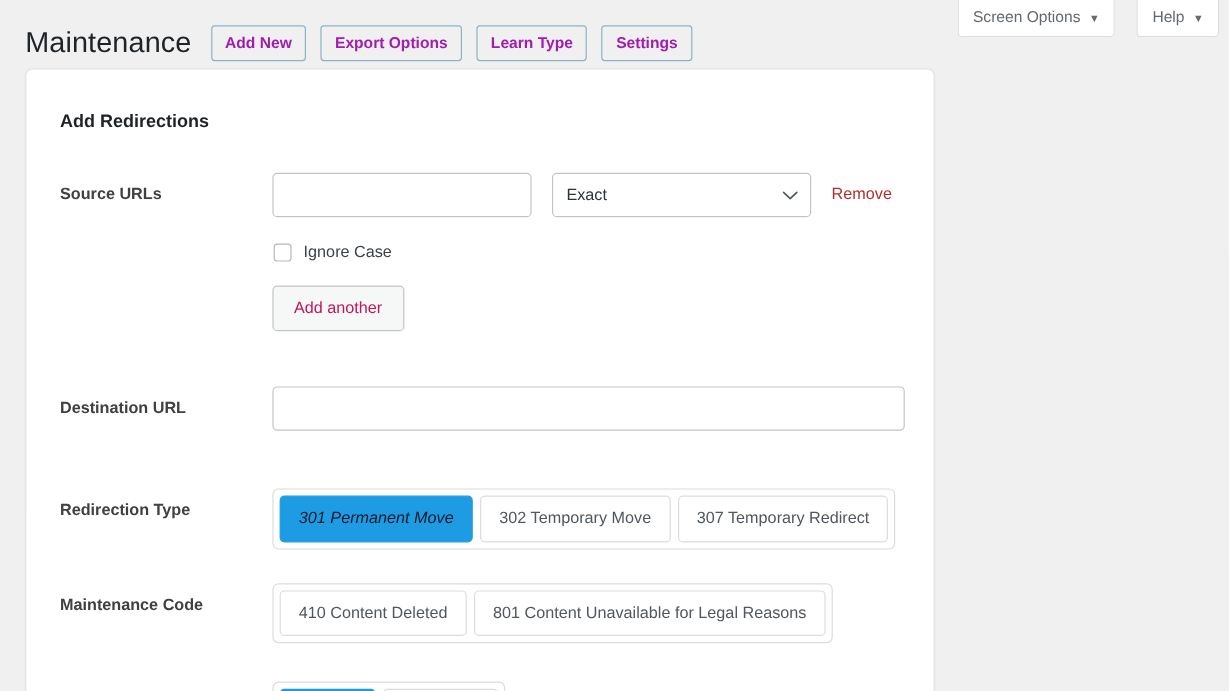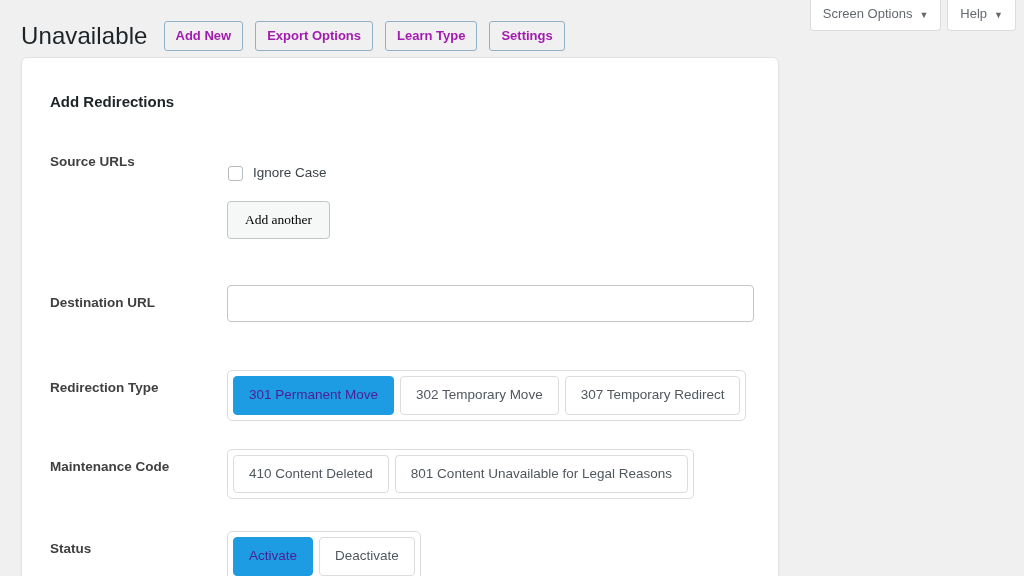--- a/index.html
+++ b/index.html
@@ -13,21 +13,21 @@
     overflow: hidden;
     position: relative;
   }
 
   
   .screen-meta {
     position: absolute;
     top: 0;
     right: 8px;
     display: flex;
-    gap: 6px;
+    gap: 18px;
     z-index: 5;
   }
   .meta-tab {
     background: #fff;
     border: 1px solid #dcdcde;
     border-top: none;
     border-radius: 0 0 4px 4px;
     padding: 5px 12px 7px 12px;
     font-size: 13px;
     color: #646970;
@@ -197,22 +197,22 @@
     line-height: 1.4;
   }
 
   
   .btn-secondary {
     margin-top: 18px;
     display: inline-block;
     border: 1px solid #c3c4c7;
     border-radius: 4px;
     background: #f6f7f7;
-    color: #000000;
-    font-family: Liberation Serif, serif;
+    color: #be185d;
+    font-family: Liberation Sans, sans-serif;
     font-size: 13.5px;
     line-height: 1;
     padding: 11px 17px 12px 17px;
     cursor: pointer;
   }
 
   
   .segmented {
     display: inline-flex;
     align-items: center;
@@ -230,52 +230,65 @@
     font-family: "Liberation Sans", sans-serif;
     font-size: 13.5px;
     line-height: 1;
     padding: 11px 15px 12px 15px;
     cursor: pointer;
     white-space: nowrap;
   }
   .seg-btn.active {
     background: #1e9ce3;
     border-color: #1e9ce3;
-    color: #4c1d95;
+    color: #0f172a;
     font-weight: normal;
+    font-style: italic;
   }
 </style>
 </head>
 <body>
 
 <div class="screen-meta">
   <div class="meta-tab">
     <span>Screen Options</span>
     <span class="caret">▼</span>
   </div>
   <div class="meta-tab">
     <span>Help</span>
     <span class="caret">▼</span>
   </div>
 </div>
 
 <div class="page-header">
-  <h1 class="page-title">Unavailable</h1>
+  <h1 class="page-title">Maintenance</h1>
   <button class="page-action">Add New</button>
   <button class="page-action">Export Options</button>
   <button class="page-action">Learn Type</button>
   <button class="page-action">Settings</button>
 </div>
 
 <div class="card">
   <h2 class="card-title">Add Redirections</h2>
 
   <div class="form-row" id="row-source">
     <div class="row-label">Source URLs</div>
     <div class="row-field">
+      <div class="field-line">
+        <input class="text-input" id="source-url-input" type="text" placeholder="" style="">
+        <span class="select-wrap">
+          <div class="select-box">Exact</div>
+          <span class="select-chevron">
+            <svg width="13" height="8" viewBox="0 0 13 8" aria-hidden="true">
+              <path d="M1 1.3 L6.5 6.6 L12 1.3" fill="none" stroke="#50575e" stroke-width="1.4" stroke-linecap="round" stroke-linejoin="round"></path>
+            </svg>
+          </span>
+        </span>
+        <a class="remove-link">Remove</a>
+      </div>
 
       <div class="checkbox-line">
         <span class="checkbox-box"></span>
         <span class="checkbox-label">Ignore Case</span>
       </div>
 
       <button class="btn-secondary">Add another</button>
     </div>
   </div>
 

